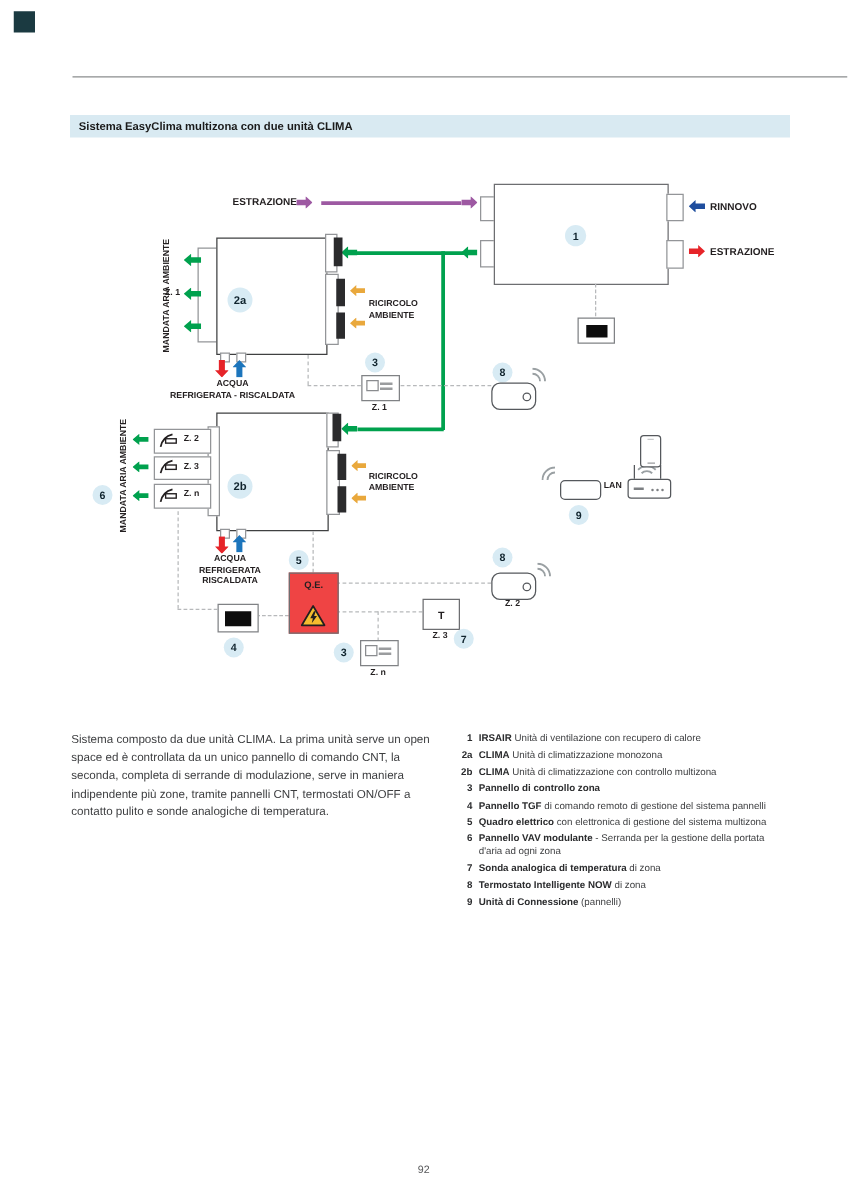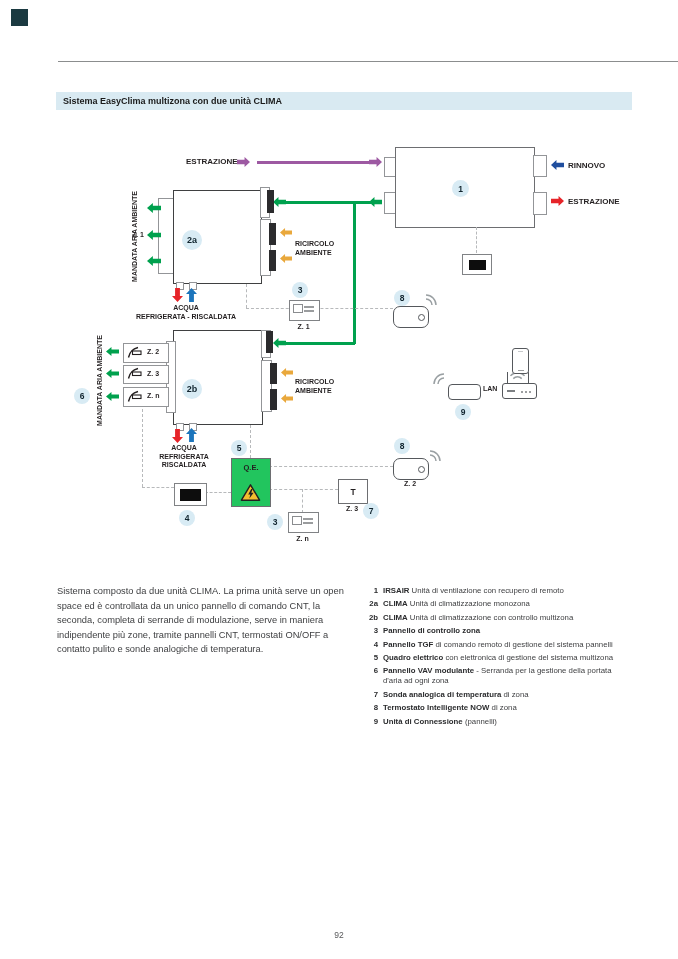--- a/index.html
+++ b/index.html
@@ -37,21 +37,21 @@
   .gline{background:#00a14e;}
   .pline{background:#9d59a2;}
   .panel{width:29px;height:19px;border:1.3px solid #808285;background:#fff;position:absolute;}
   .panel .sq{position:absolute;left:3px;top:3px;width:8px;height:7px;border:1.1px solid #8a8c8f;}
   .panel .l1{position:absolute;left:14px;top:5px;width:10px;height:1.6px;background:#9a9c9e;}
   .panel .l2{position:absolute;left:14px;top:9px;width:10px;height:1.6px;background:#9a9c9e;}
   .screenbox{background:#fff;border:1.3px solid #808285;display:flex;align-items:center;justify-content:center;}
   .screenbox .blk{background:#0d0d0d;}
   .pill{background:#fff;border:1.6px solid #55585c;border-radius:7px;}
   .pill .dot{position:absolute;right:3px;top:50%;margin-top:-3px;width:5px;height:5px;border:1.2px solid #55585c;border-radius:50%;}
-  .qe{background:#22c55e;border:1.4px solid #6d6e71;}
+  .qe{background:#ef4444;border:1.4px solid #6d6e71;}
   .qe .t{display:block;text-align:center;font-size:7.5px;font-weight:700;margin-top:4px;}
   .conn{background:#fff;border:1.5px solid #55585c;border-radius:4px;}
   .router{background:#fff;border:1.4px solid #55585c;border-radius:3px;}
   .router .dash{position:absolute;left:4px;top:6px;width:8px;height:1.6px;background:#7c7f82;}
   .router .d{position:absolute;top:6.5px;width:2px;height:2px;border-radius:50%;background:#7c7f82;}
   .ant{position:absolute;width:1.4px;height:11px;background:#55585c;}
   .phone{background:#fff;border:1.4px solid #55585c;border-radius:3px;}
   .phone .home{position:absolute;left:50%;bottom:2px;width:6px;height:1.5px;margin-left:-3px;background:#9a9c9e;}
   .phone .spk{position:absolute;left:50%;top:2px;width:5px;height:1.3px;margin-left:-2.5px;background:#c7c9cb;}
   
@@ -255,21 +255,21 @@
     <span class="spk"></span>
     <span class="home"></span>
   </div>
 <div class="abs badge" style="left:455px;top:404px;width:16px;height:16px;">9</div>
 
 <div class="abs desc">Sistema composto da due unità CLIMA. La prima unità serve un open space ed è controllata da un unico pannello di comando CNT, la seconda, completa di serrande di modulazione, serve in maniera indipendente più zone, tramite pannelli CNT, termostati ON/OFF a contatto pulito e sonde analogiche di temperatura.</div>
 
 <div class="abs legend">
   <div class="row">
       <span class="num">1</span>
-      <span class="txt"><span class="b">IRSAIR</span><span> Unità di ventilazione con recupero di remoto</span></span>
+      <span class="txt"><span class="b">IRSAIR</span><span> Unità di ventilazione con recupero di calore</span></span>
     </div>
   <div class="row">
       <span class="num">2a</span>
       <span class="txt"><span class="b">CLIMA</span><span> Unità di climatizzazione monozona</span></span>
     </div>
   <div class="row">
       <span class="num">2b</span>
       <span class="txt"><span class="b">CLIMA</span><span> Unità di climatizzazione con controllo multizona</span></span>
     </div>
   <div class="row">

